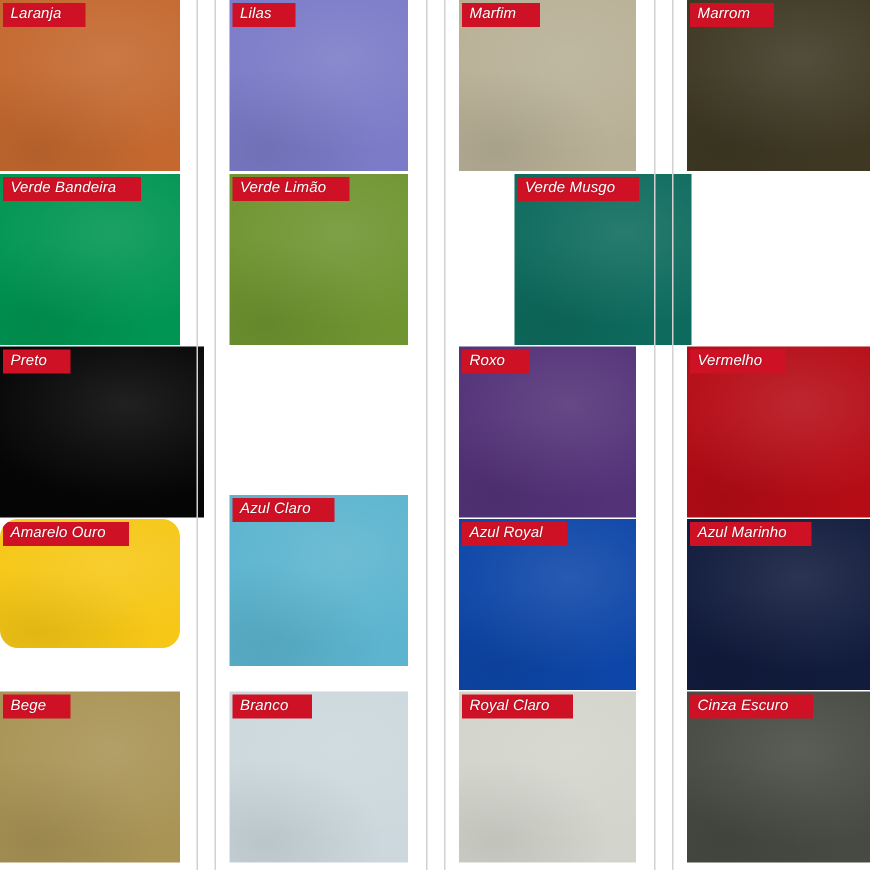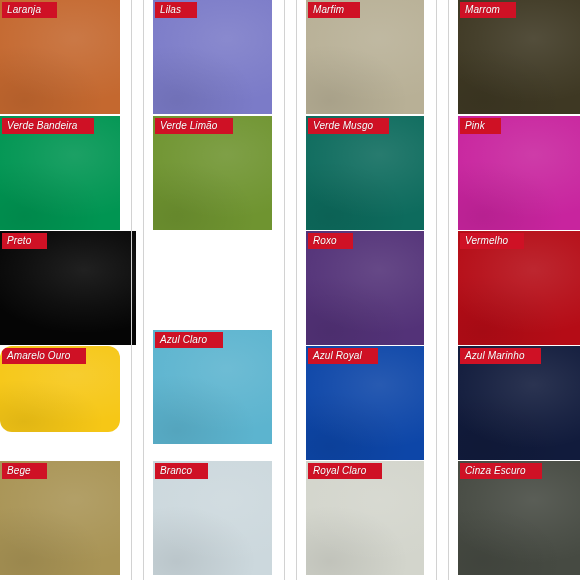--- a/index.html
+++ b/index.html
@@ -117,21 +117,21 @@
         <div class="label">Branco</div>
       </div>
     </div>
     <div class="gutter" style="left: 284px;"></div>
     <div class="gutter" style="left: 296px;"></div>
     <div class="column" style="left: 306px; width: 118px;">
       <div class="swatch" style="top: 0px; width: 118px; height: 114px; background: rgb(184, 176, 150);">
         <div class="sheen"></div>
         <div class="label">Marfim</div>
       </div>
-      <div class="swatch" style="top: 116px; width: 118px; height: 114px; background: rgb(13, 107, 93);">
+      <div class="swatch" style="top: 116px; width: 118px; height: 114px; background: rgb(13, 107, 93); margin-left: 37px;">
         <div class="sheen"></div>
         <div class="label">Verde Musgo</div>
       </div>
       <div class="swatch" style="top: 231px; width: 118px; height: 114px; background: rgb(83, 50, 120);">
         <div class="sheen"></div>
         <div class="label">Roxo</div>
       </div>
       <div class="swatch" style="top: 346px; width: 118px; height: 114px; background: rgb(13, 70, 168);">
         <div class="sheen"></div>
         <div class="label">Azul Royal</div>
@@ -141,24 +141,20 @@
         <div class="label">Royal Claro</div>
       </div>
     </div>
     <div class="gutter" style="left: 436px;"></div>
     <div class="gutter" style="left: 448px;"></div>
     <div class="column" style="left: 458px; width: 122px;">
       <div class="swatch" style="top: 0px; width: 122px; height: 114px; background: rgb(62, 56, 35);">
         <div class="sheen"></div>
         <div class="label">Marrom</div>
       </div>
-      <div class="swatch" style="top: 116px; width: 122px; height: 114px; background: rgb(200, 36, 158);">
-        <div class="sheen"></div>
-        <div class="label">Pink</div>
-      </div>
       <div class="swatch" style="top: 231px; width: 122px; height: 114px; background: rgb(181, 12, 22);">
         <div class="sheen"></div>
         <div class="label">Vermelho</div>
       </div>
       <div class="swatch" style="top: 346px; width: 122px; height: 114px; background: rgb(17, 27, 60);">
         <div class="sheen"></div>
         <div class="label">Azul Marinho</div>
       </div>
       <div class="swatch" style="top: 461px; width: 122px; height: 114px; background: rgb(70, 74, 66);">
         <div class="sheen"></div>

